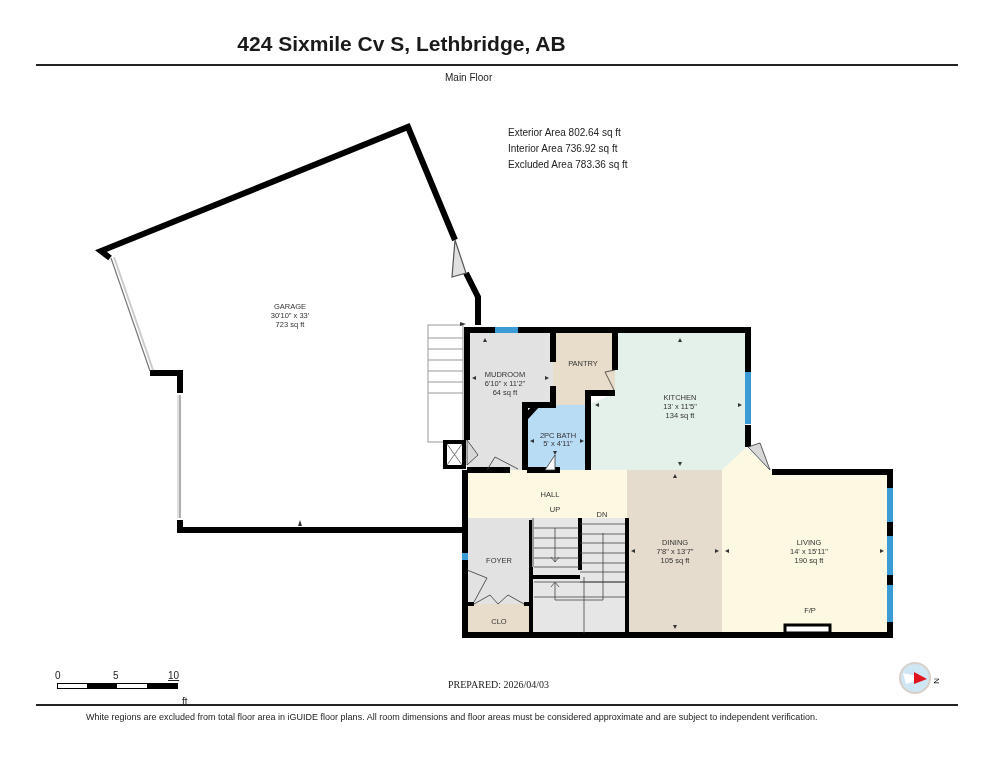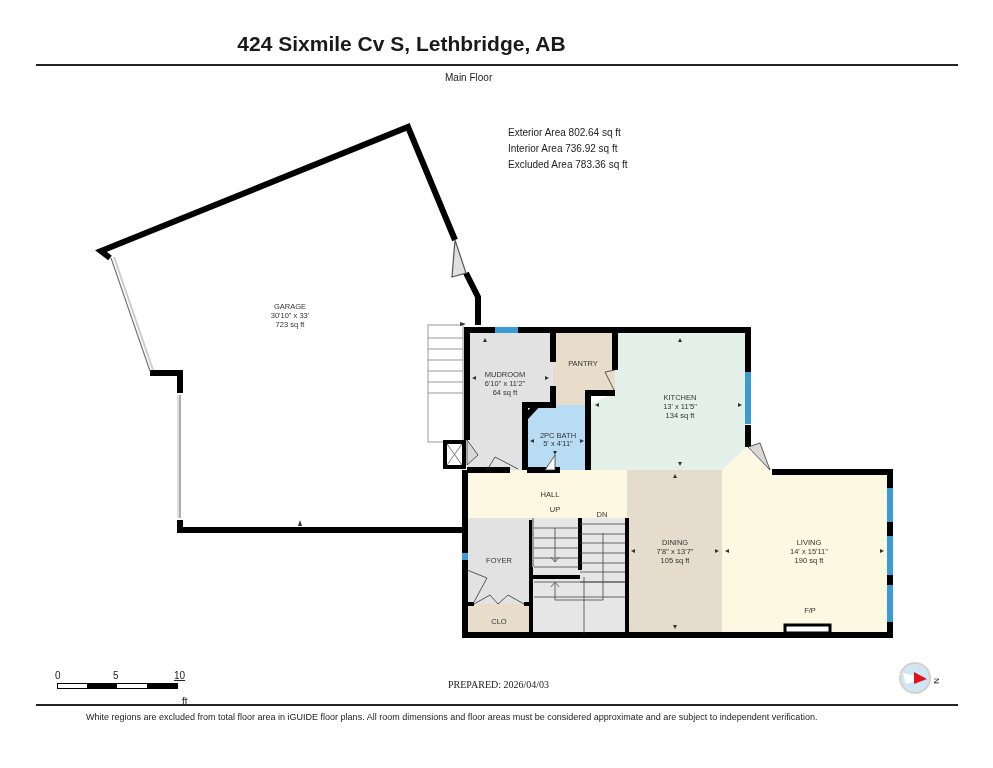--- a/index.html
+++ b/index.html
@@ -196,21 +196,21 @@
     <polygon points="719,551 715,549 715,553"></polygon>
     <polygon points="725,551 729,549 729,553"></polygon>
     <polygon points="884,551 880,549 880,553"></polygon>
     <polygon points="675,629 673,625 677,625"></polygon>
   </g>
 </svg>
 
 <div class="scale">
   <span class="scale-label" style="left:0px;">0</span>
   <span class="scale-label" style="left:58px;">5</span>
-  <span class="scale-label" style="left:119px;text-decoration:underline;">10</span>
+  <span class="scale-label" style="left:113px;text-decoration:underline;">10</span>
   <svg style="position:absolute; left:2px; top:13px;" width="125" height="8">
     <rect x="0.5" y="0.5" width="120" height="5" fill="#fff" stroke="#000"></rect>
     <rect x="30" y="0.5" width="30" height="5" fill="#000"></rect>
     <rect x="90" y="0.5" width="30" height="5" fill="#000"></rect>
   </svg>
   <span class="scale-label" style="left:127px; top:26px;">ft</span>
 </div>
 
 <div class="prepared">PREPARED: 2026/04/03</div>
 

